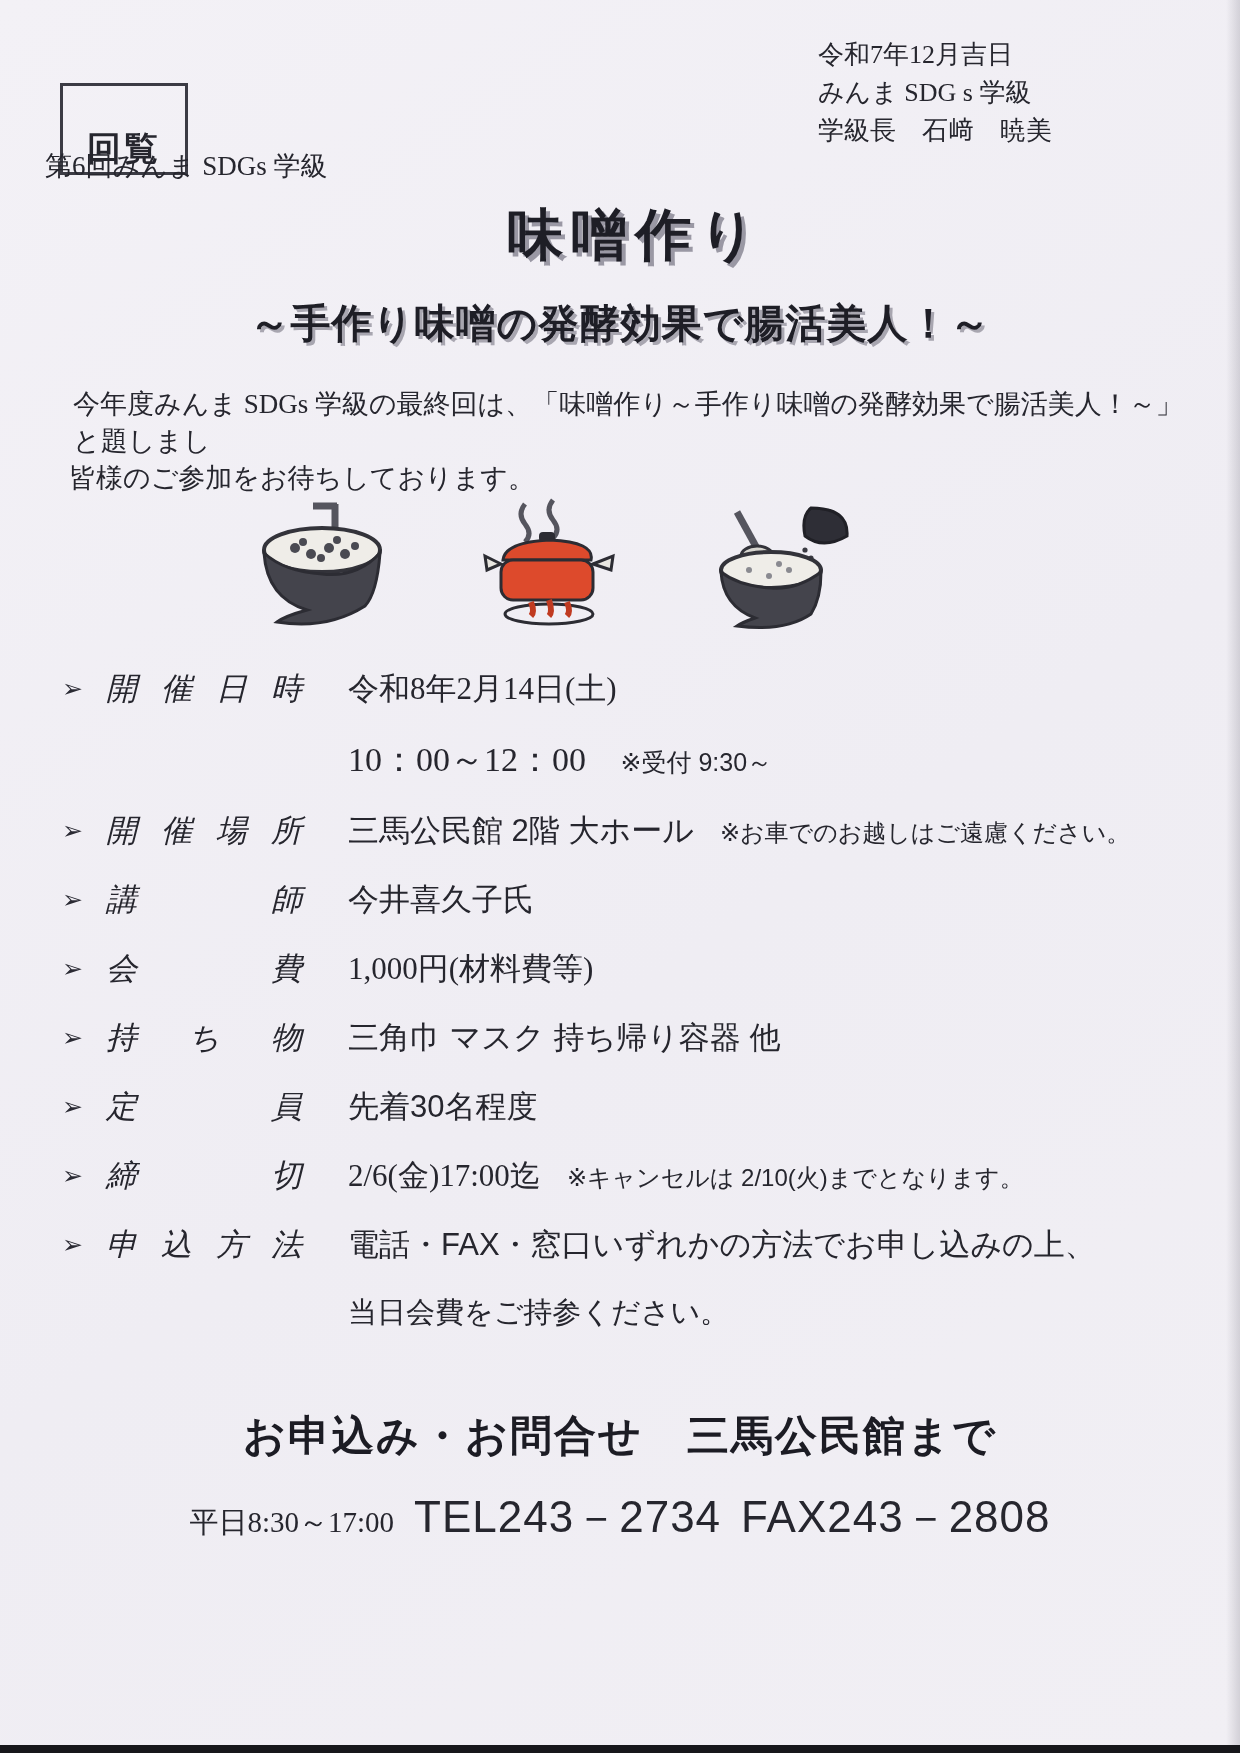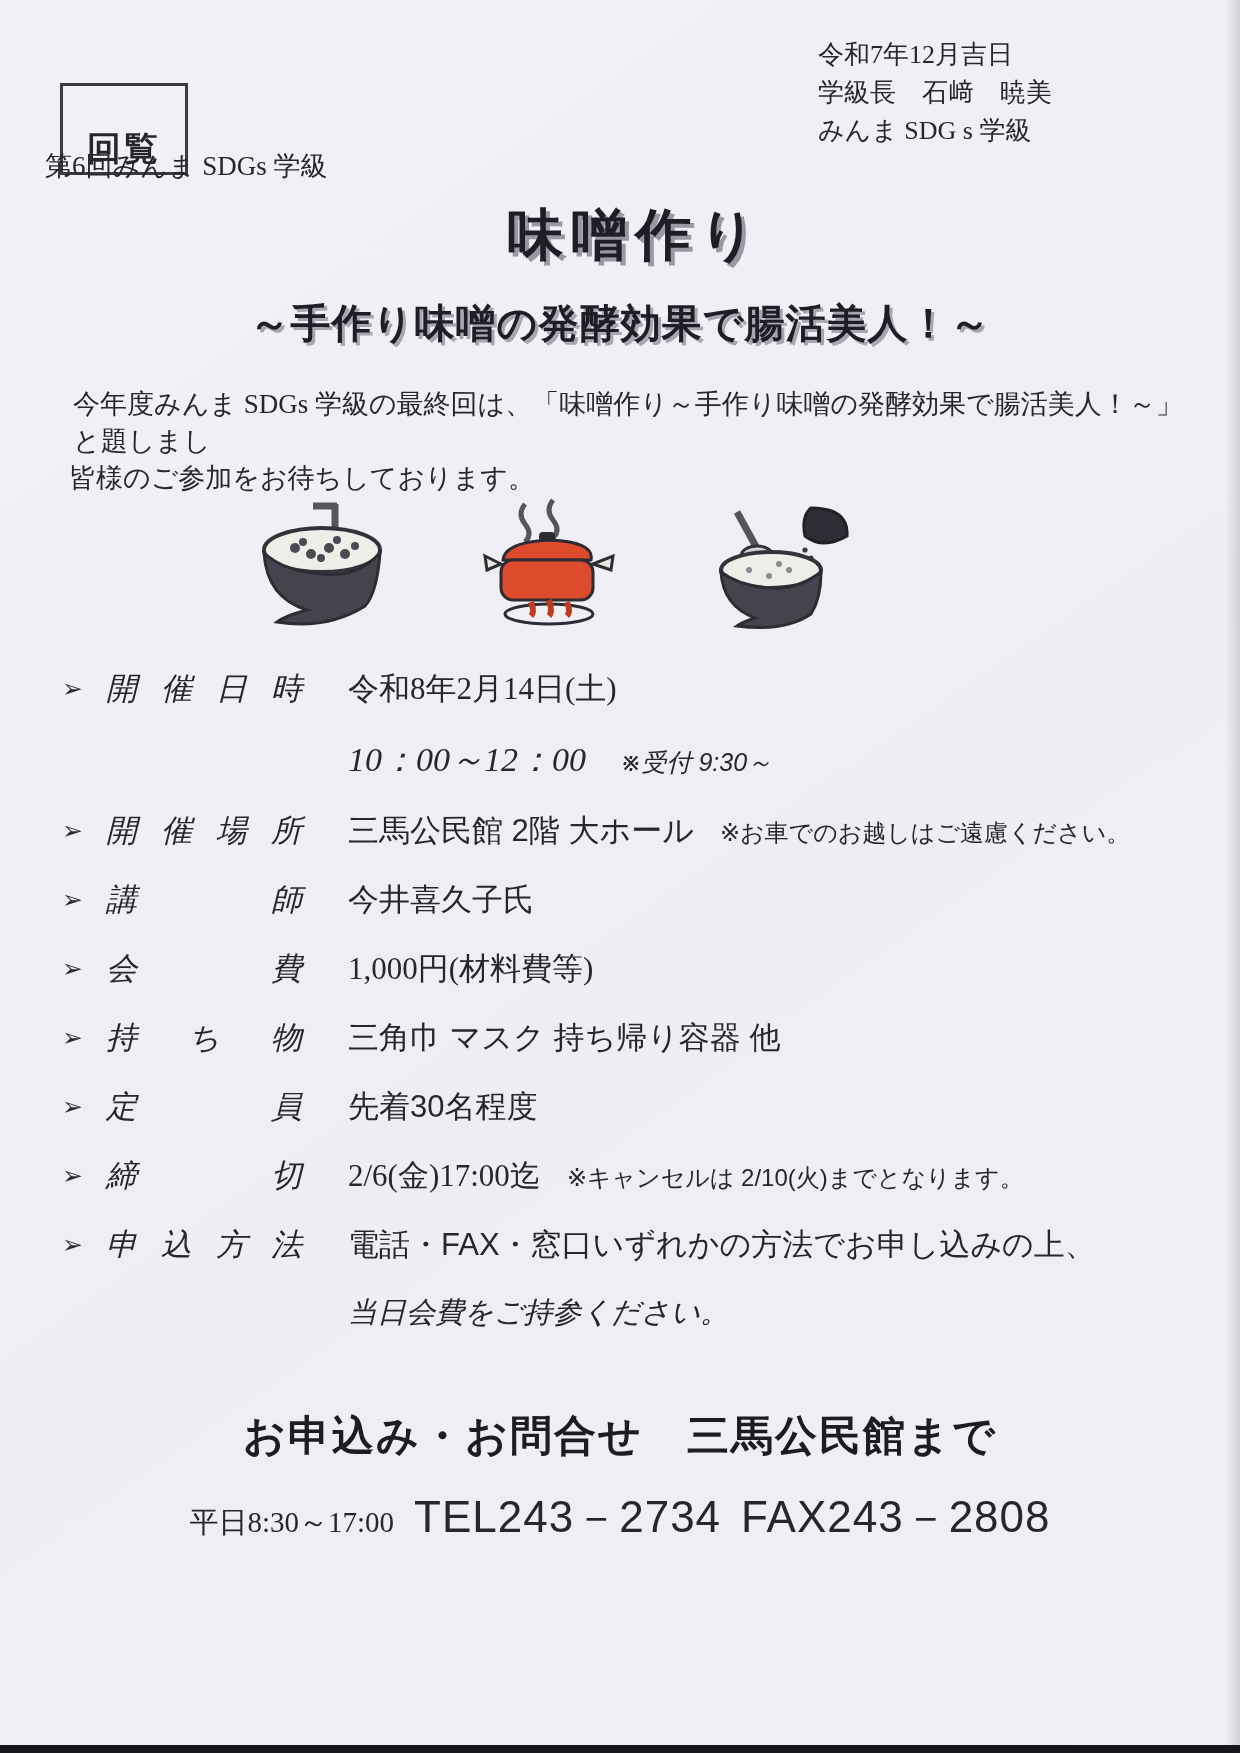--- a/index.html
+++ b/index.html
@@ -36,21 +36,21 @@
   
   .illos{position:absolute;left:0;top:498px;width:1100px;display:flex;justify-content:center;gap:58px;}
   .illo{width:170px;height:140px;}
   
   .details{position:absolute;left:62px;top:668px;width:1150px;}
   .detail-row{display:flex;align-items:baseline;font-size:31px;margin-bottom:27px;white-space:nowrap;}
   .bullet{width:44px;font-size:25px;color:#2a2a33;flex:0 0 44px;transform:translateY(-2px);}
   .dlabel{display:inline-block;width:196px;text-align:justify;text-align-last:justify;flex:0 0 196px;font-style:italic;}
   .dvalue{margin-left:46px;}
   .dnote{font-size:24px;margin-left:26px;font-family:"Liberation Sans","DejaVu Sans",sans-serif;}
-  .detail-sub{margin:0 0 27px 286px;font-size:34px;white-space:nowrap;font-style:italic;}
+  .detail-sub{margin:0 0 27px 286px;font-size:34px;white-space:nowrap;}
   .detail-sub .dnote{font-size:25px;}
   .sub-small{font-size:25px;font-family:"Liberation Sans","DejaVu Sans",sans-serif;}
   .sub-mid{font-size:29px;font-family:"Liberation Sans","DejaVu Sans",sans-serif;}
   
   .contact-heading{
     position:absolute;left:0;top:1408px;width:100%;text-align:center;
     font-size:42px;font-weight:bold;letter-spacing:2px;
     font-family:"Liberation Sans","DejaVu Sans",sans-serif;color:#1c1c24;
   }
   .contact-line{
@@ -68,22 +68,22 @@
 
 <div class="page">
 
   <div class="kairan-box">
     <span>回覧</span>
   </div>
   <div class="series-title">第6回みんま SDGs 学級</div>
 
   <div class="issue-block">
     <div>令和7年12月吉日</div>
+    <div>みんま SDG s 学級</div>
     <div>学級長　石﨑　暁美</div>
-    <div>みんま SDG s 学級</div>
   </div>
 
   <div class="main-title">味噌作り</div>
   <div class="sub-title">～手作り味噌の発酵効果で腸活美人！～</div>
 
   <div class="intro">
     <div class="l1">今年度みんま SDGs 学級の最終回は、「味噌作り～手作り味噌の発酵効果で腸活美人！～」と題しまし</div>
     <div class="l3">皆様のご参加をお待ちしております。</div>
   </div>
 

